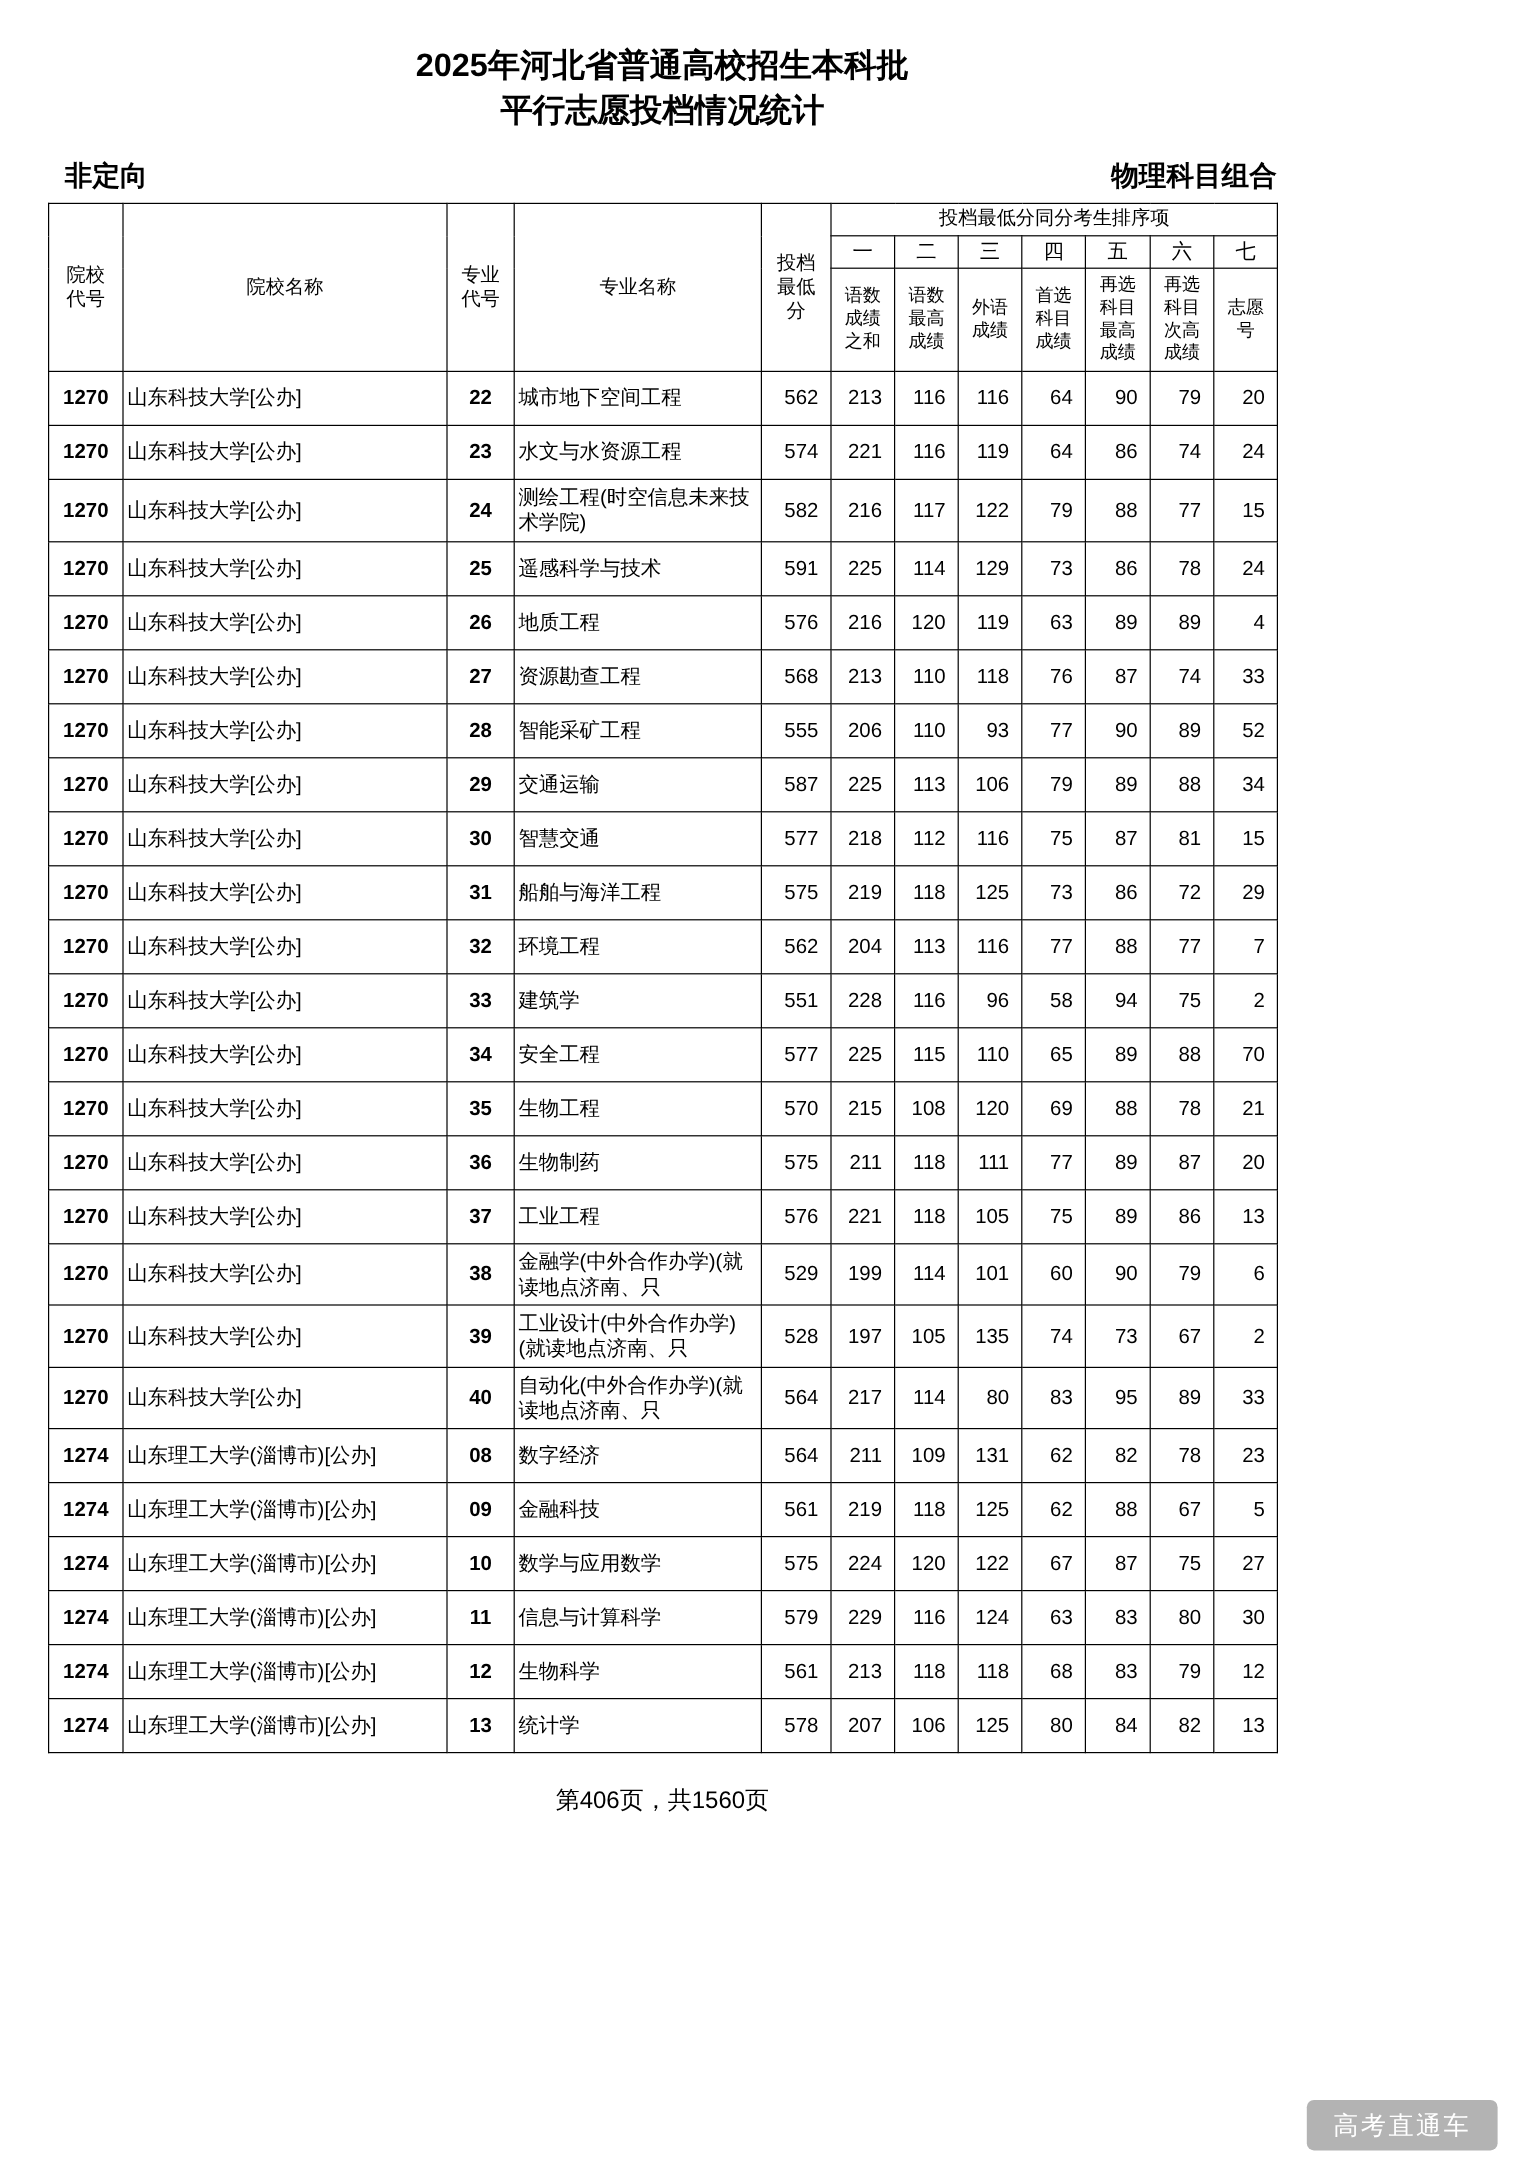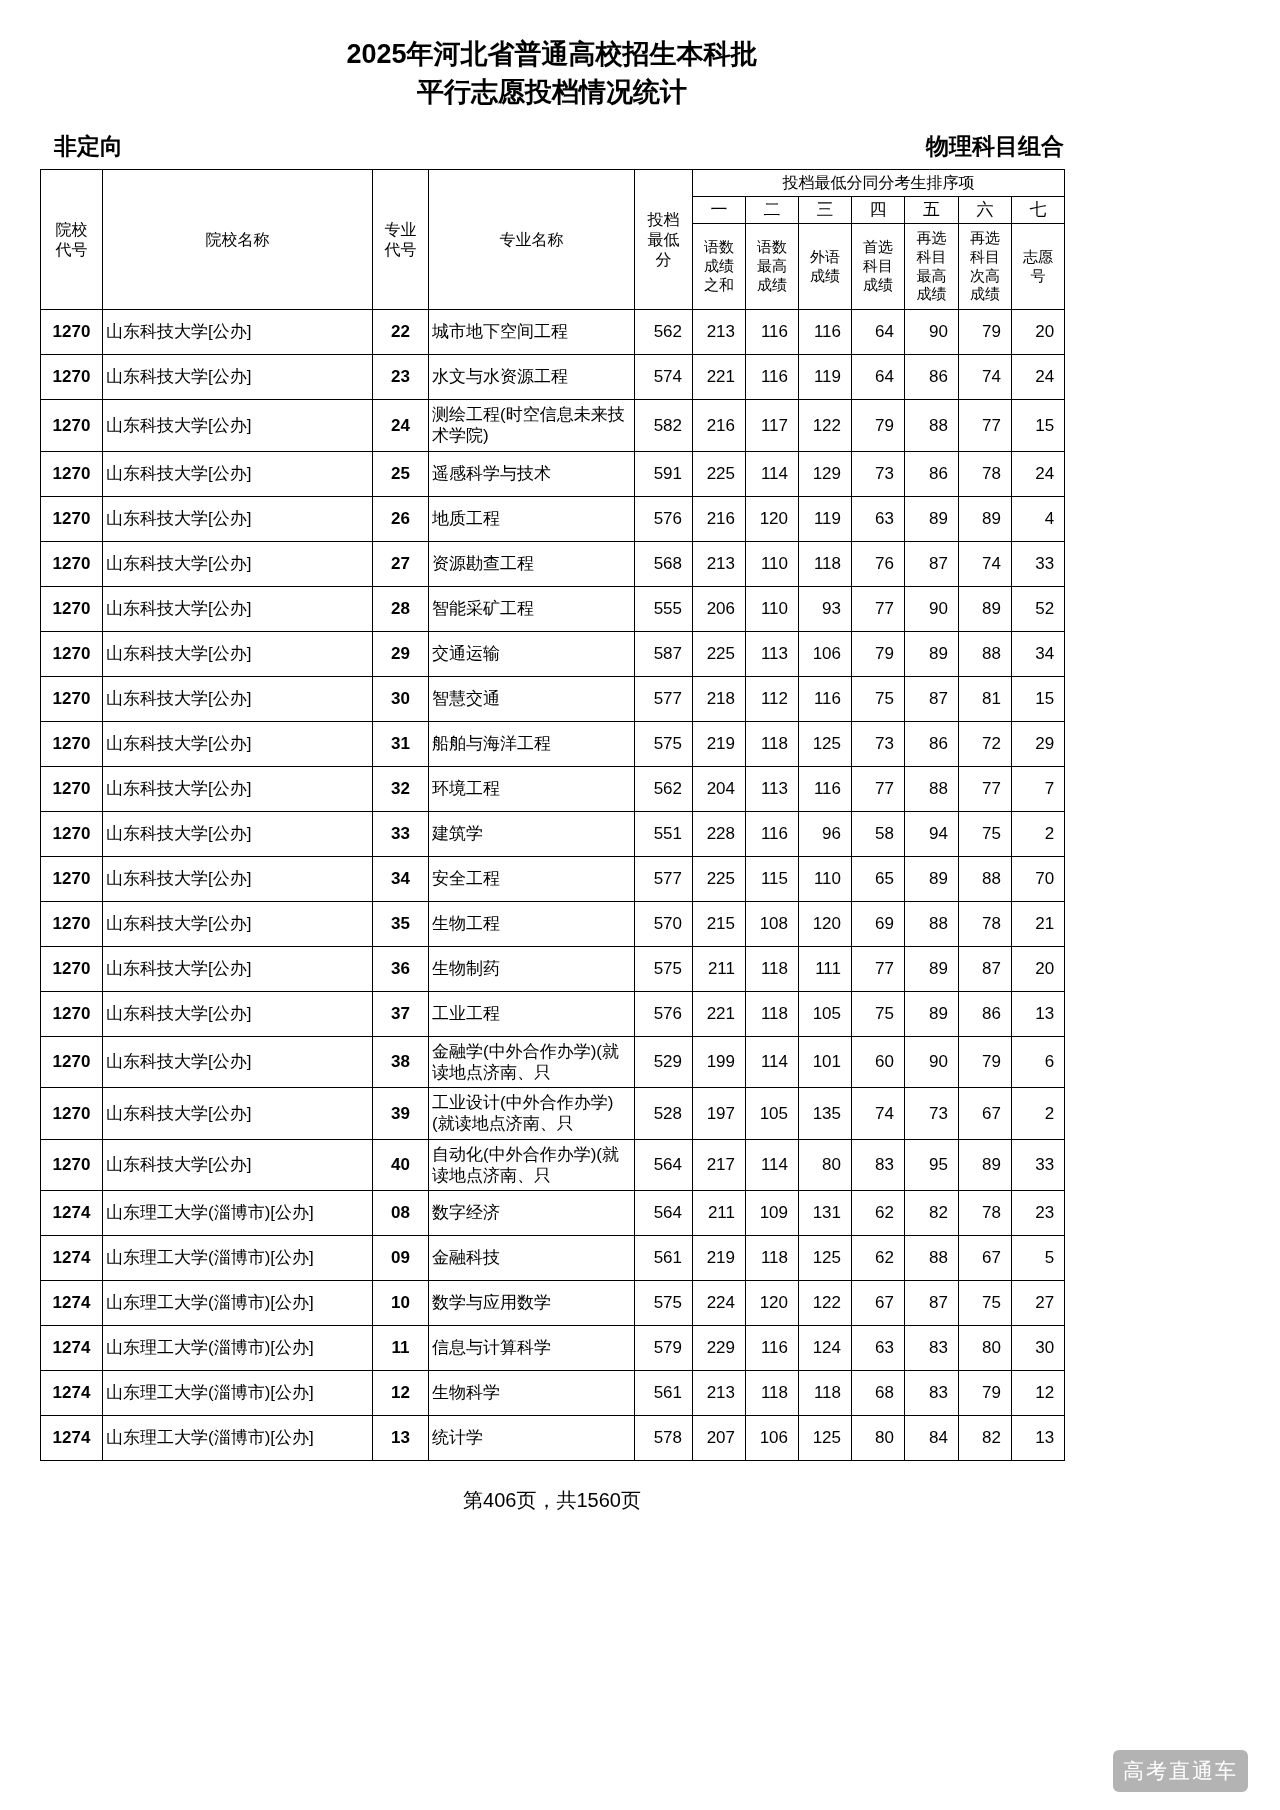--- a/index.html
+++ b/index.html
@@ -70,21 +70,21 @@
     font-size: 20px;
     margin-top: 26px;
   }
   .watermark {
     position: absolute;
     right: 32px;
     bottom: 18px;
     background: #b3b3b3;
     color: #ffffff;
     font-size: 21px;
-    padding: 7px 10px;
+    padding: 7px 22px;
     border-radius: 6px;
     letter-spacing: 2px;
   }
 </style>
 </head>
 <body>
 
 <div class="content">
 
   <div class="title">

